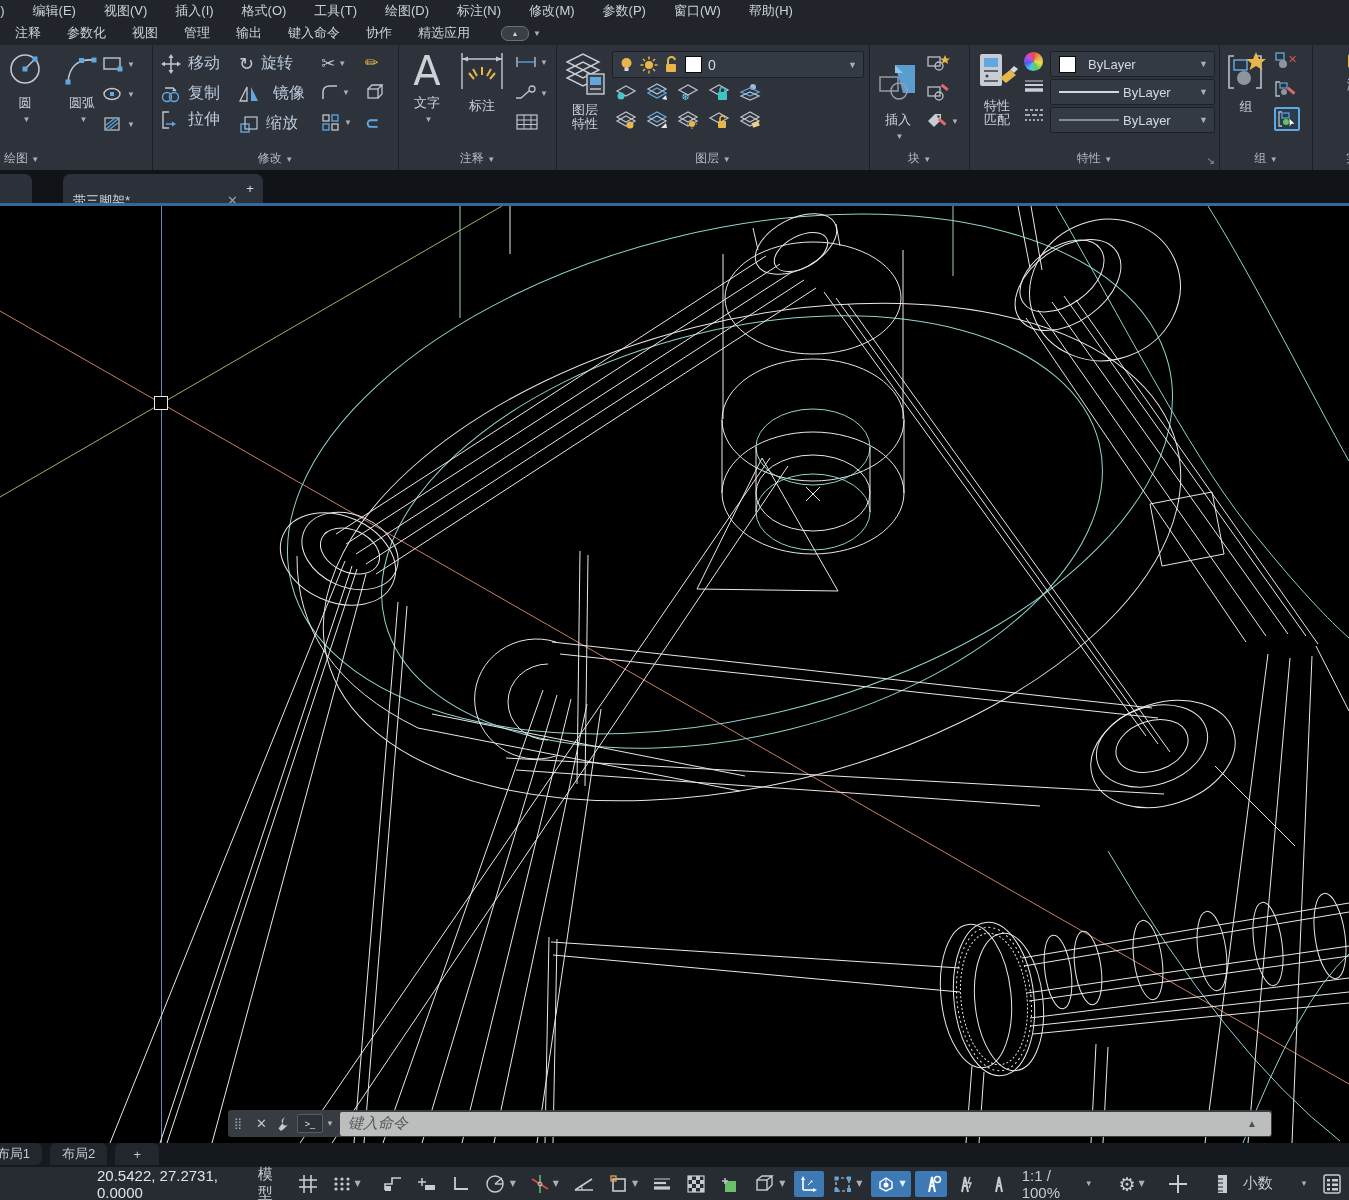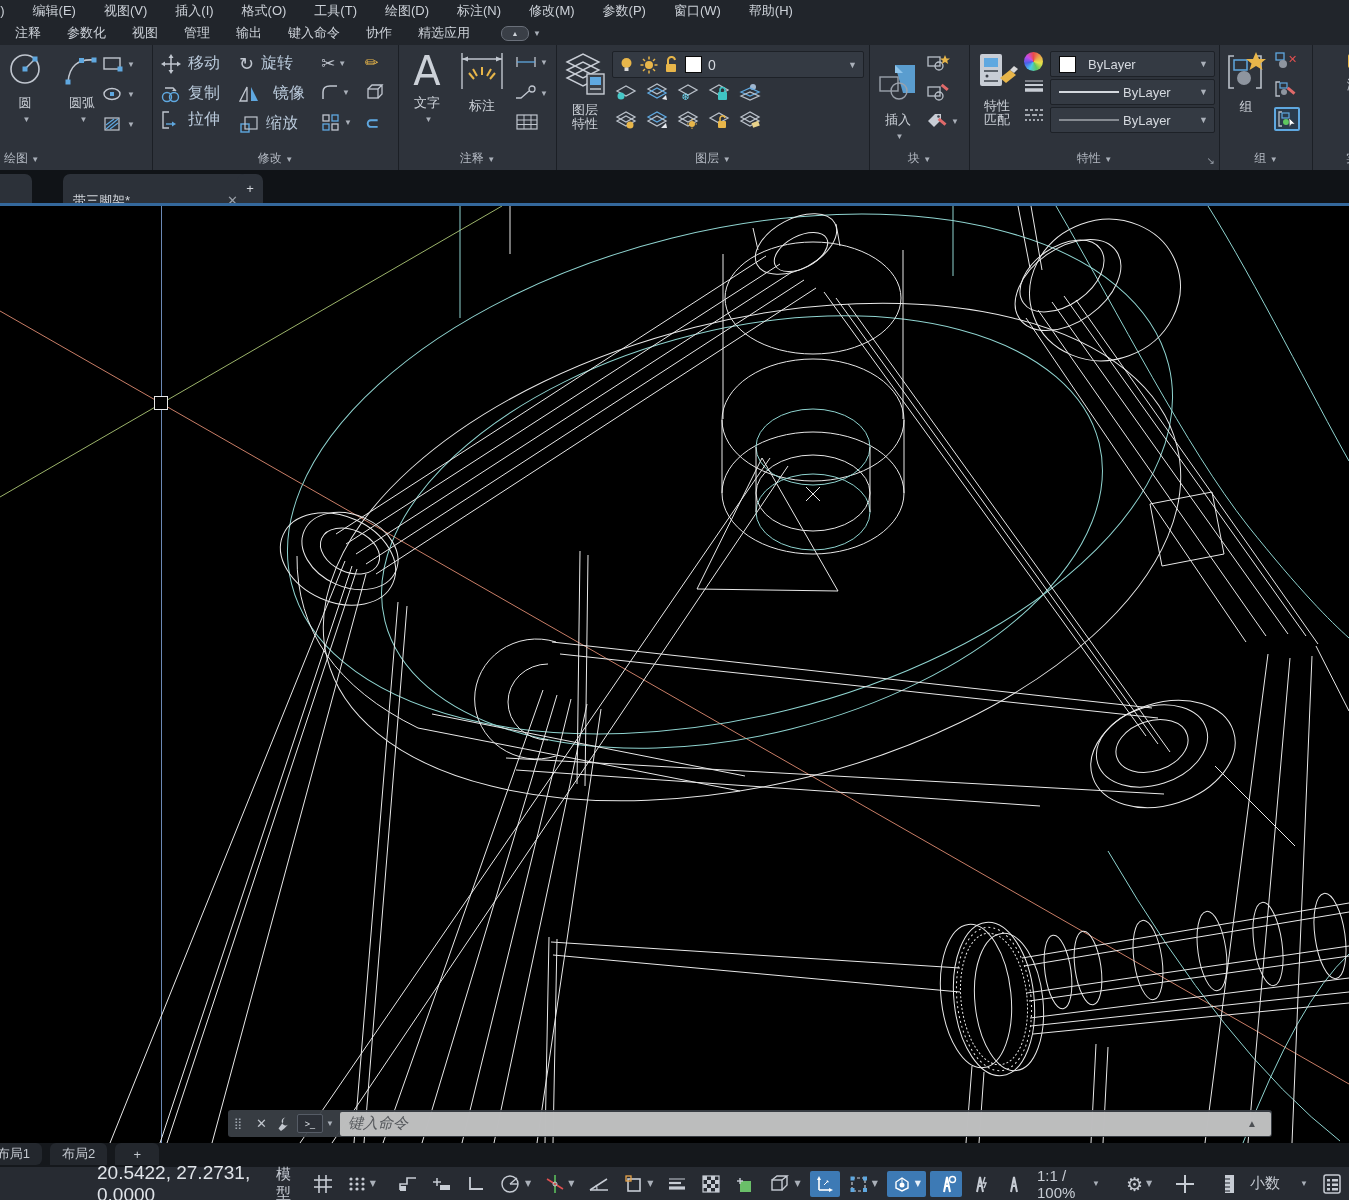--- a/index.html
+++ b/index.html
@@ -731,21 +731,21 @@
     </div>
   </div>
 
   <div id="laytabs">
     <div class="ltab" id="lt1">布局1</div>
     <div class="ltab" id="lt2">布局2</div>
     <div class="ltab" id="ltadd">+</div>
   </div>
 
   <div id="statusbar">
-    <span class="sb sbtxt" style="margin-left:92px;font-size:19px;color:#dfe3e8">20.5422, 27.2731, 0.0000</span>
+    <span class="sb sbtxt" style="margin-left:92px;font-size:15px;color:#dfe3e8">20.5422, 27.2731, 0.0000</span>
     <span class="sb sbtxt" style="font-size:15px">模型</span>
     <span class="sb">
       <svg width="20" height="20" viewBox="0 0 20 20">
           <g stroke="#c7ccd4" stroke-width="1.6">
         <line x1="6" y1="1" x2="6" y2="19"></line>
             <line x1="13" y1="1" x2="13" y2="19"></line>
         <line x1="1" y1="6" x2="19" y2="6"></line>
             <line x1="1" y1="13" x2="19" y2="13"></line>
           </g>
         </svg>

